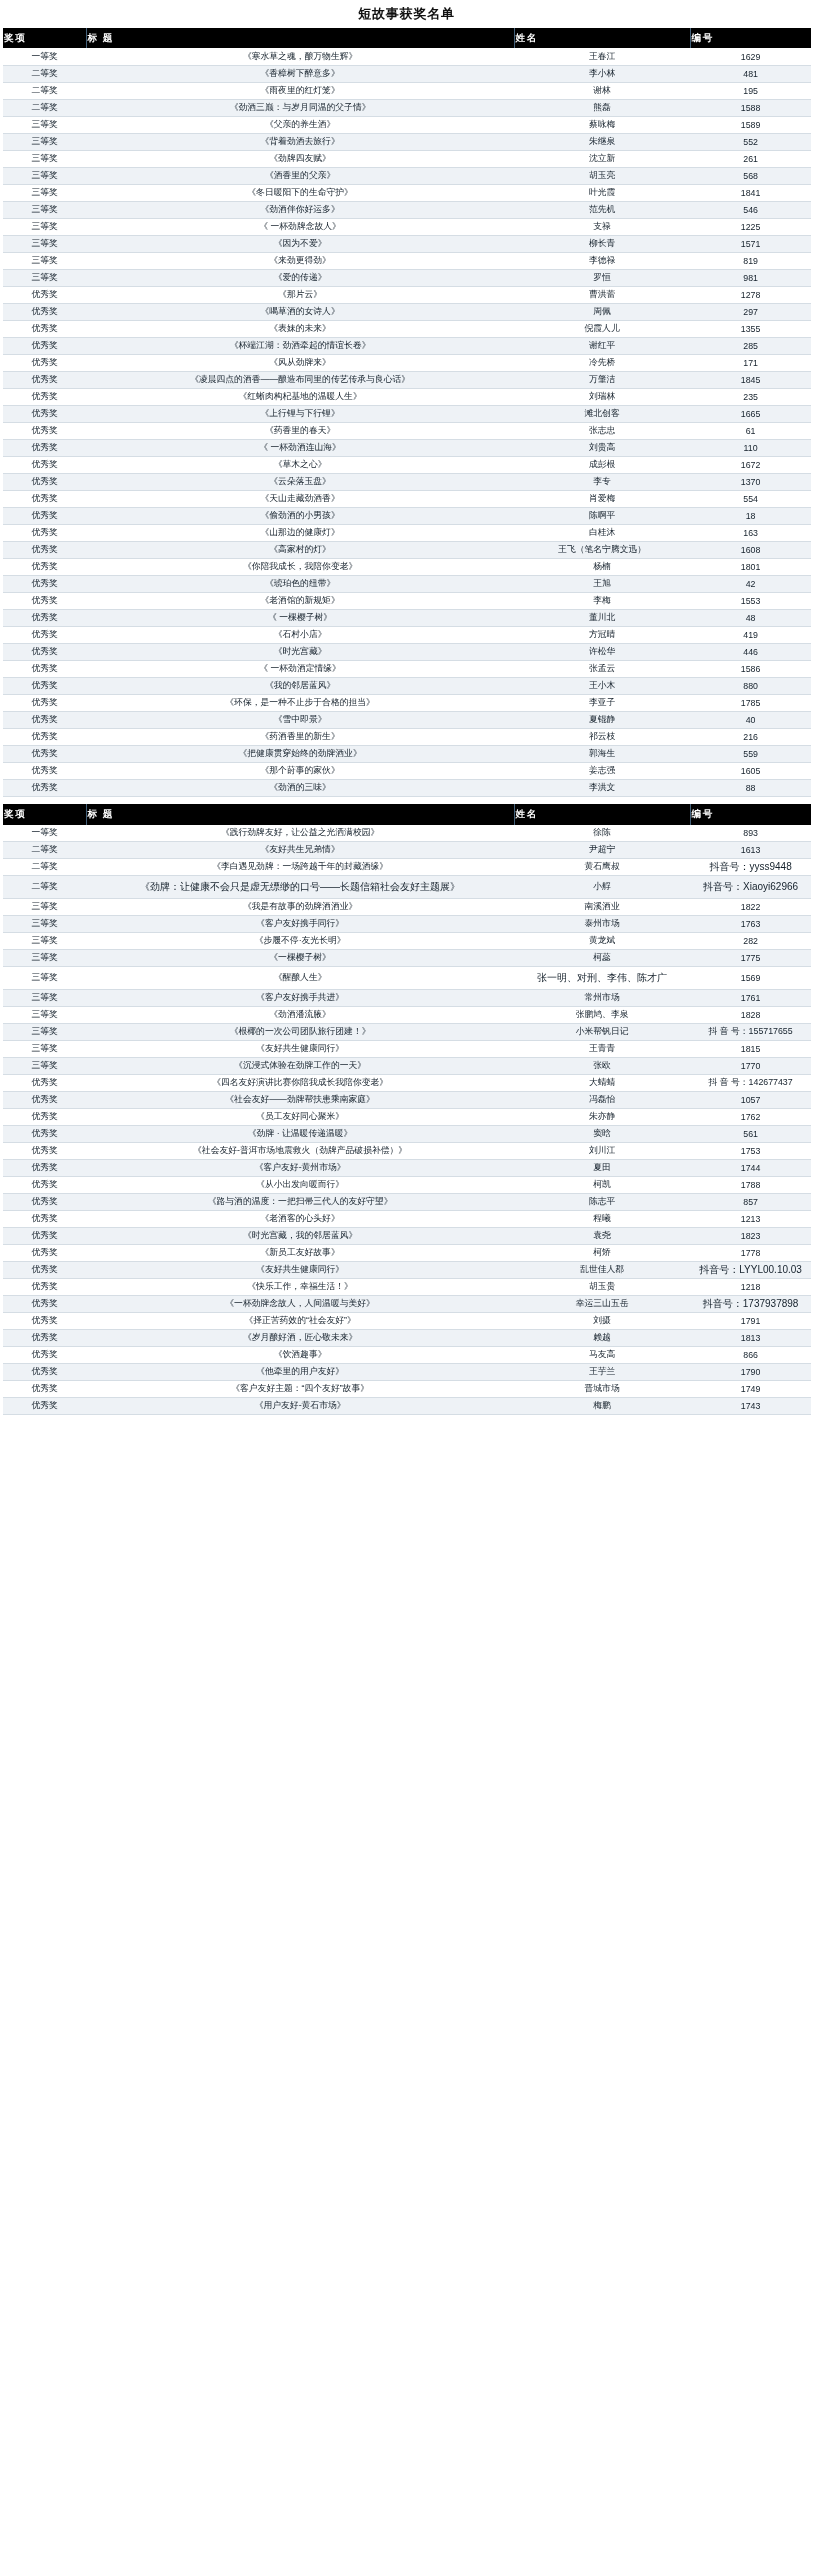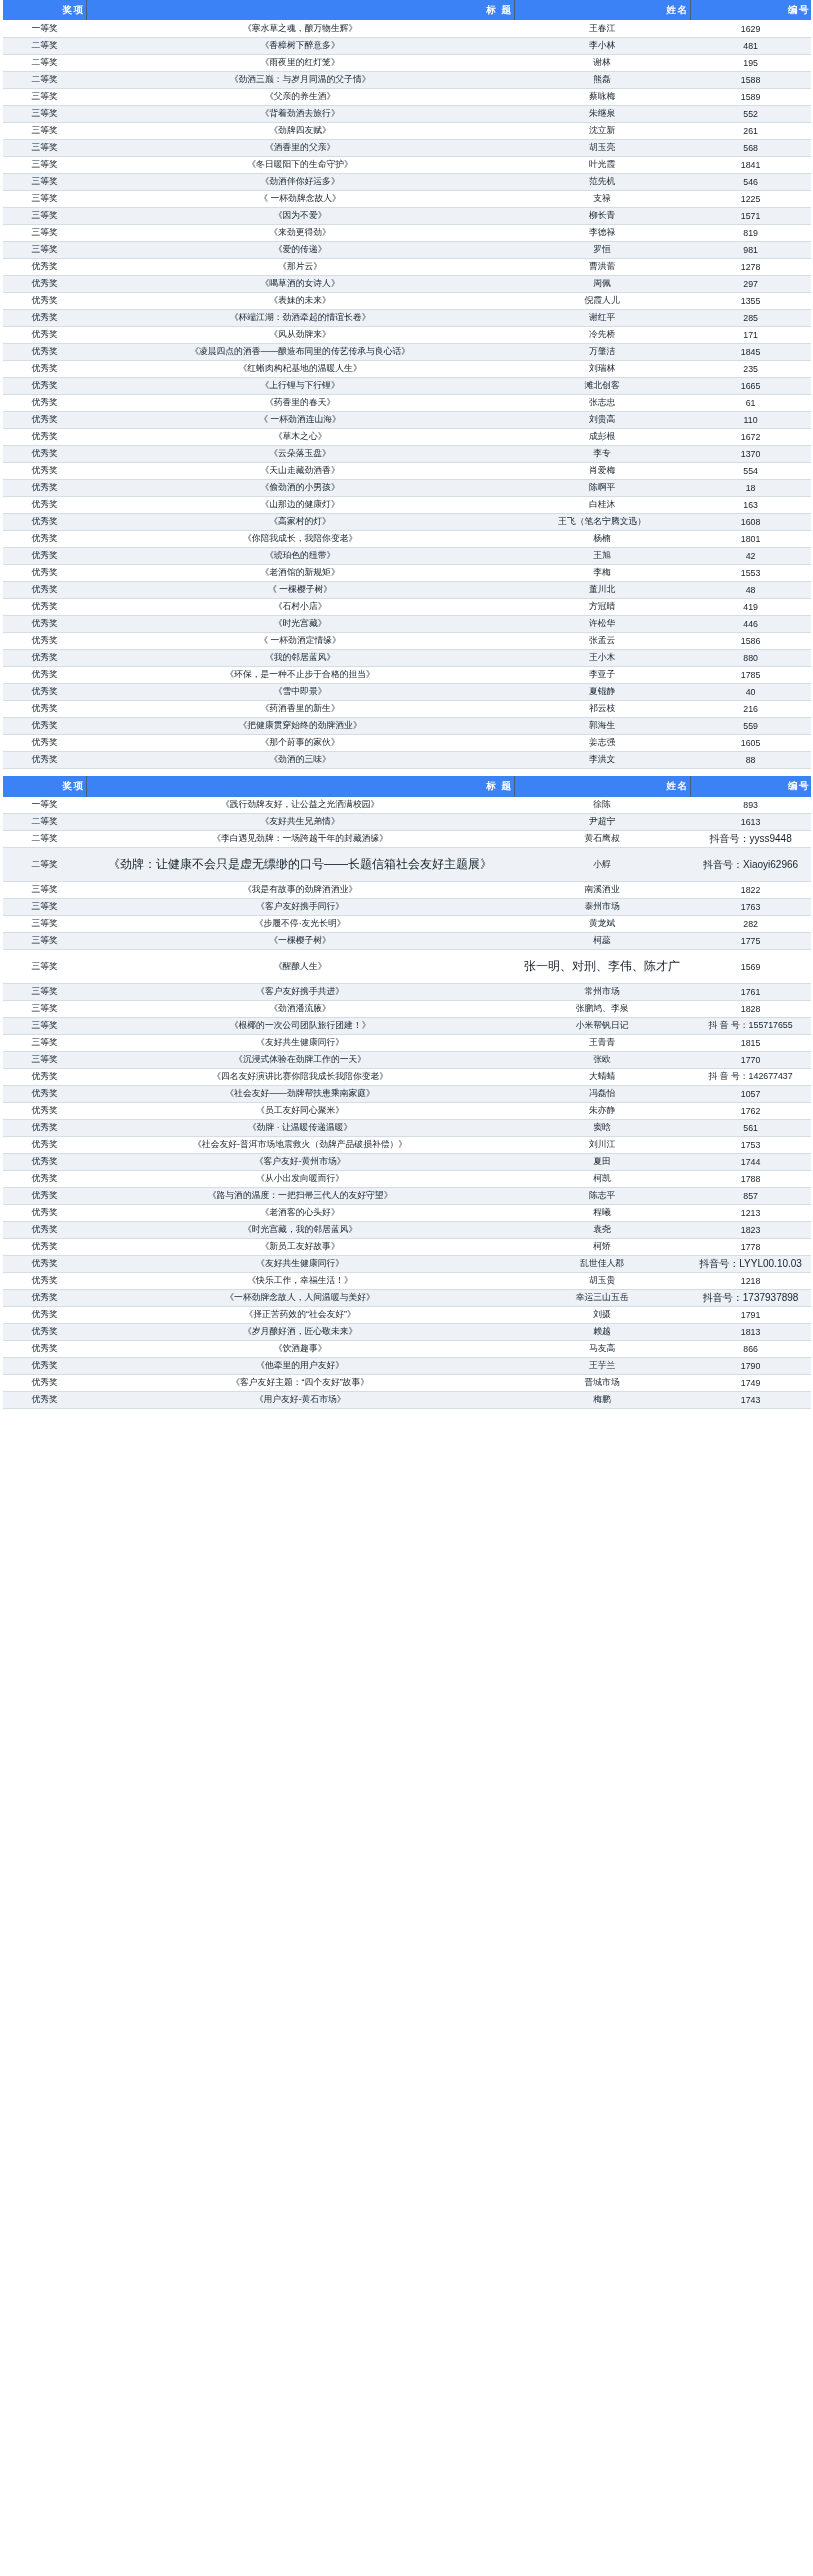--- a/index.html
+++ b/index.html
@@ -29,28 +29,28 @@
     padding: 5.4px 0 4.6px 0;
     letter-spacing: 0.8px;
   }
   table {
     border-collapse: collapse;
     width: 807px;
     margin: 0 3.1px;
     table-layout: fixed;
   }
   thead th {
-    background: #3b82f6;
+    background: #000000;
     color: #ffffff;
     font-size: 9.6px;
     font-weight: bold;
     height: 18.3px;
     letter-spacing: 1.5px;
     border-right: 0.8px solid #44617a;
-    text-align: right;
+    text-align: left;
   }
   thead th:last-child { border-right: none; }
   tbody td {
     font-size: 8.8px;
     height: 17px;
     border-bottom: 0.8px solid #d5dde4;
     text-align: center;
     color: #14202b;
     overflow: hidden;
     white-space: nowrap;
@@ -59,39 +59,40 @@
     box-sizing: border-box;
   }
   tbody tr:nth-child(odd) td { background: #ffffff; }
   tbody tr:nth-child(even) td { background: #eef2f6; }
   tbody td.title-cell {
     text-align: center;
   }
   tbody td.multi {
     white-space: normal;
     line-height: 1.15;
-    font-size: 12px;
-    height: 34px;
+    font-size: 10px;
+    height: 23px;
   }
   col.c-award { width: 83px; }
   col.c-title { width: 428px; }
   col.c-name  { width: 176px; }
   col.c-num   { width: 121px; }
   .gap {
     height: 7.6px;
     background: #ffffff;
   }
   .num-note { font-size: 10px; }
 </style>
 </head>
 <body>
 
 <div class="page">
 
   <div class="section">
+    <div class="section-title">短故事获奖名单</div>
     <table>
       <colgroup>
         <col class="c-award">
           <col class="c-title">
           <col class="c-name">
           <col class="c-num">
       </colgroup>
       <thead>
         <tr>
           <th>奖项</th>

